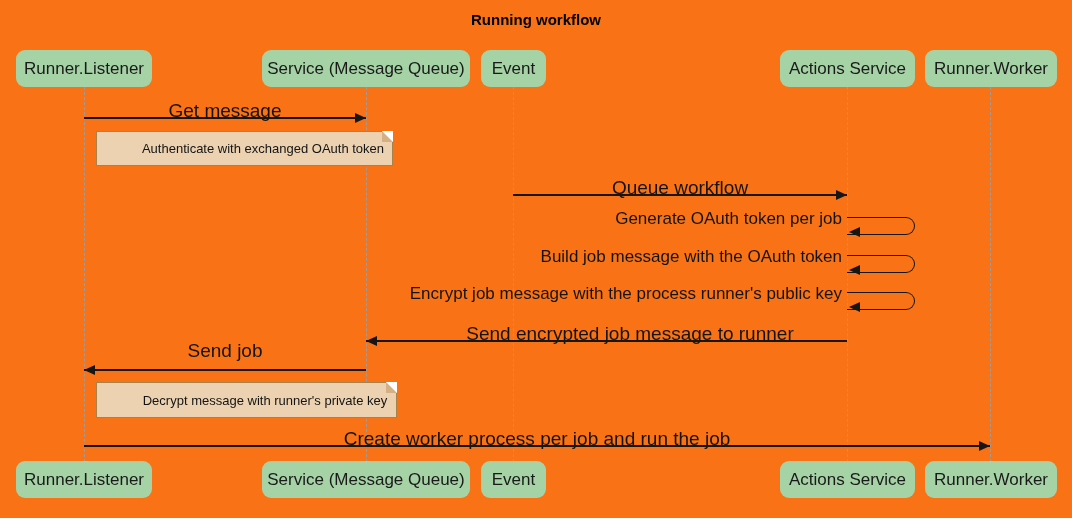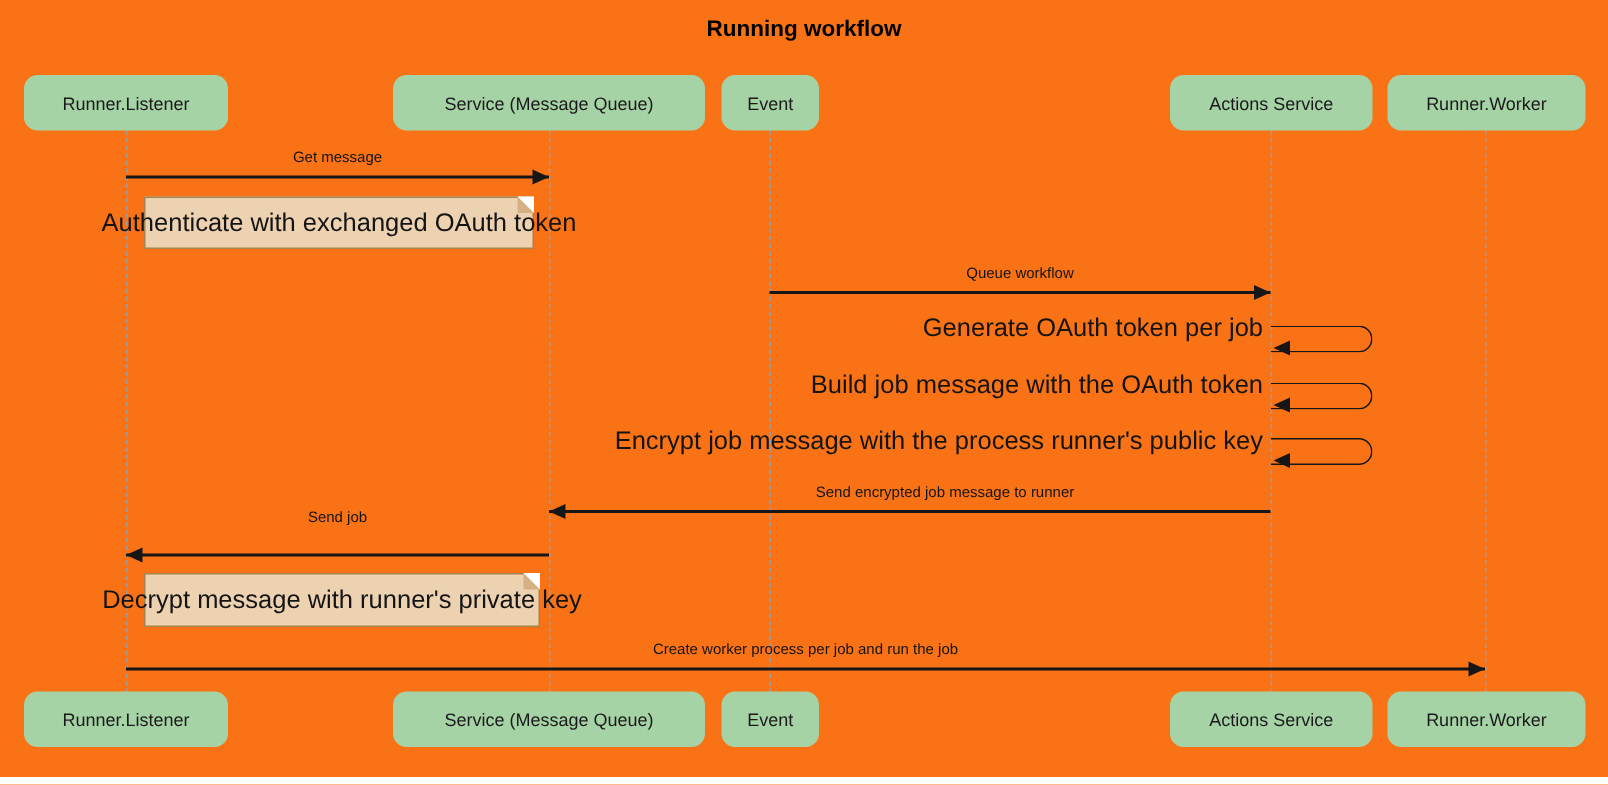--- a/index.html
+++ b/index.html
@@ -7,28 +7,28 @@
     position:relative; width:1072px; height:518px; background:#f97316;
     font-family:"Liberation Sans", sans-serif; color:#141414; overflow:hidden;
   }
   .title {
     position:absolute; top:11px; left:0; width:1072px; text-align:center;
     font-size:15px; font-weight:bold; color:#000;
   }
   .actor {
     position:absolute; height:37px; background:#A6D3A6; border-radius:9px;
     display:flex; align-items:center; justify-content:center;
-    font-size:12px; color:#1a1a1a; white-space:nowrap;
+    font-size:17px; color:#1a1a1a; white-space:nowrap;
   }
   .lifeline {
     position:absolute; width:0; border-left:1px dashed #9c9c9c; top:87px; height:375px;
   }
   .mline { position:absolute; height:2px; background:#161616; }
   .mlabel {
-    position:absolute; transform:translateX(-50%); font-size:10px;
+    position:absolute; transform:translateX(-50%); font-size:19px;
     white-space:nowrap; color:#141414;
   }
   .mlabel-r {
     position:absolute; font-size:17px; white-space:nowrap; text-align:right; color:#141414;
   }
   .ah-r {
     position:absolute; width:0; height:0;
     border-top:5.5px solid transparent; border-bottom:5.5px solid transparent;
     border-left:11px solid #161616;
   }
@@ -38,21 +38,21 @@
     border-right:11px solid #161616;
   }
   .loop {
     position:absolute; width:67px; height:16px;
     border:1.7px solid #161616; border-left:none;
     border-radius:0 9px 9px 0; background:transparent;
   }
   .note {
     position:absolute; background:#ECD2B0; border:1.4px solid #A6824C;
     display:flex; align-items:center; justify-content:center;
-    font-size:17px; color:#141414; white-space:nowrap;
+    font-size:13px; color:#141414; white-space:nowrap;padding-left:37px;
   }
   .note::before {
     content:""; position:absolute; top:-1.4px; right:-1.4px; width:0; height:0;
     border-bottom:11px solid #D4B084; border-right:11px solid #ffffff;
   }
 </style>
 </head>
 <body>
 
 <div id="canvas">

